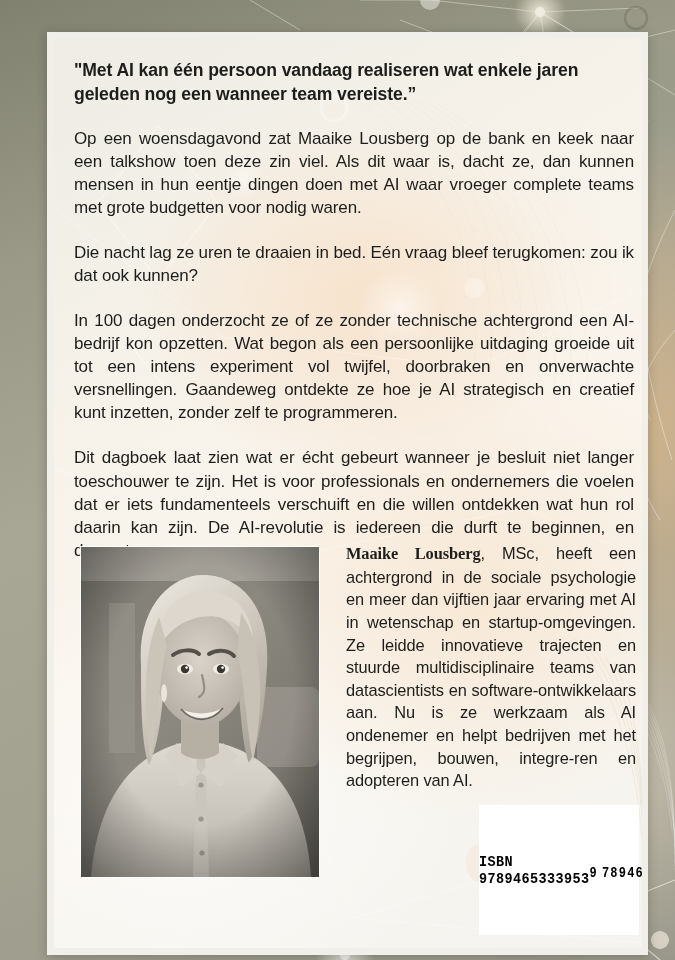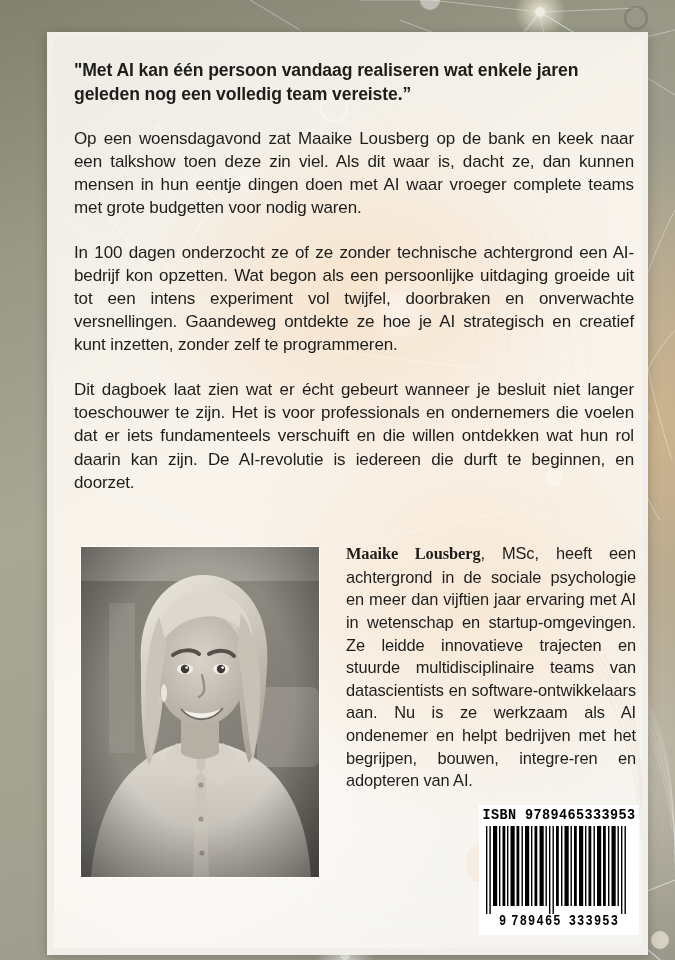--- a/index.html
+++ b/index.html
@@ -135,21 +135,21 @@
 
   
   .barcode-box {
     position: absolute;
     left: 425px;
     top: 767px;
     width: 160px;
     height: 130px;
     background: #ffffff;
     display: flex;
-    flex-direction: column;
+    flex-direction: row;
     align-items: center;
     justify-content: flex-start;
     padding-top: 4px;
     box-sizing: border-box;
   }
   .isbn-text {
     font-family: "Liberation Mono", monospace;
     font-size: 13.5px;
     font-weight: bold;
     letter-spacing: 0.4px;
@@ -306,24 +306,25 @@
       <circle cx="420" cy="250" r="10" fill="#ffffff" fill-opacity="0.5"></circle>
       <circle cx="500" cy="440" r="9" fill="#ffffff" fill-opacity="0.55"></circle>
       <ellipse cx="425" cy="825" rx="13" ry="19" fill="#f2d8c2" fill-opacity="0.55"></ellipse>
       <circle cx="520" cy="835" r="9" fill="none" stroke="#c9c3b4" stroke-opacity="0.55" stroke-width="2"></circle>
     </svg>
 
     <div class="content">
 
       <div class="quote">
         <span>"Met AI kan één persoon vandaag realiseren wat enkele jaren</span>
-        <span class="last">geleden nog een volledig team vereiste.”</span>
+        <span class="last">geleden nog een wanneer team vereiste.”</span>
       </div>
 
       <p class="body">Op een woensdagavond zat Maaike Lousberg op de bank en keek naar een talkshow toen deze zin viel. Als dit waar is, dacht ze, dan kunnen mensen in hun eentje dingen doen met AI waar vroeger complete teams met grote budgetten voor nodig waren.</p>
+      <p class="body">Die nacht lag ze uren te draaien in bed. Eén vraag bleef terugkomen: zou ik dat ook kunnen?</p>
       <p class="body">In 100 dagen onderzocht ze of ze zonder technische achtergrond een AI-bedrijf kon opzetten. Wat begon als een persoonlijke uitdaging groeide uit tot een intens experiment vol twijfel, doorbraken en onverwachte versnellingen. Gaandeweg ontdekte ze hoe je AI strategisch en creatief kunt inzetten, zonder zelf te programmeren.</p>
       <p class="body">Dit dagboek laat zien wat er écht gebeurt wanneer je besluit niet langer toeschouwer te zijn. Het is voor professionals en ondernemers die voelen dat er iets fundamenteels verschuift en die willen ontdekken wat hun rol daarin kan zijn. De AI-revolutie is iedereen die durft te beginnen, en doorzet.</p>
     </div>
 
     <div class="author-row">
 
       <div class="photo-frame">
         <div class="photo">
           <svg width="238" height="330" viewBox="0 0 238 330">
             <defs>

